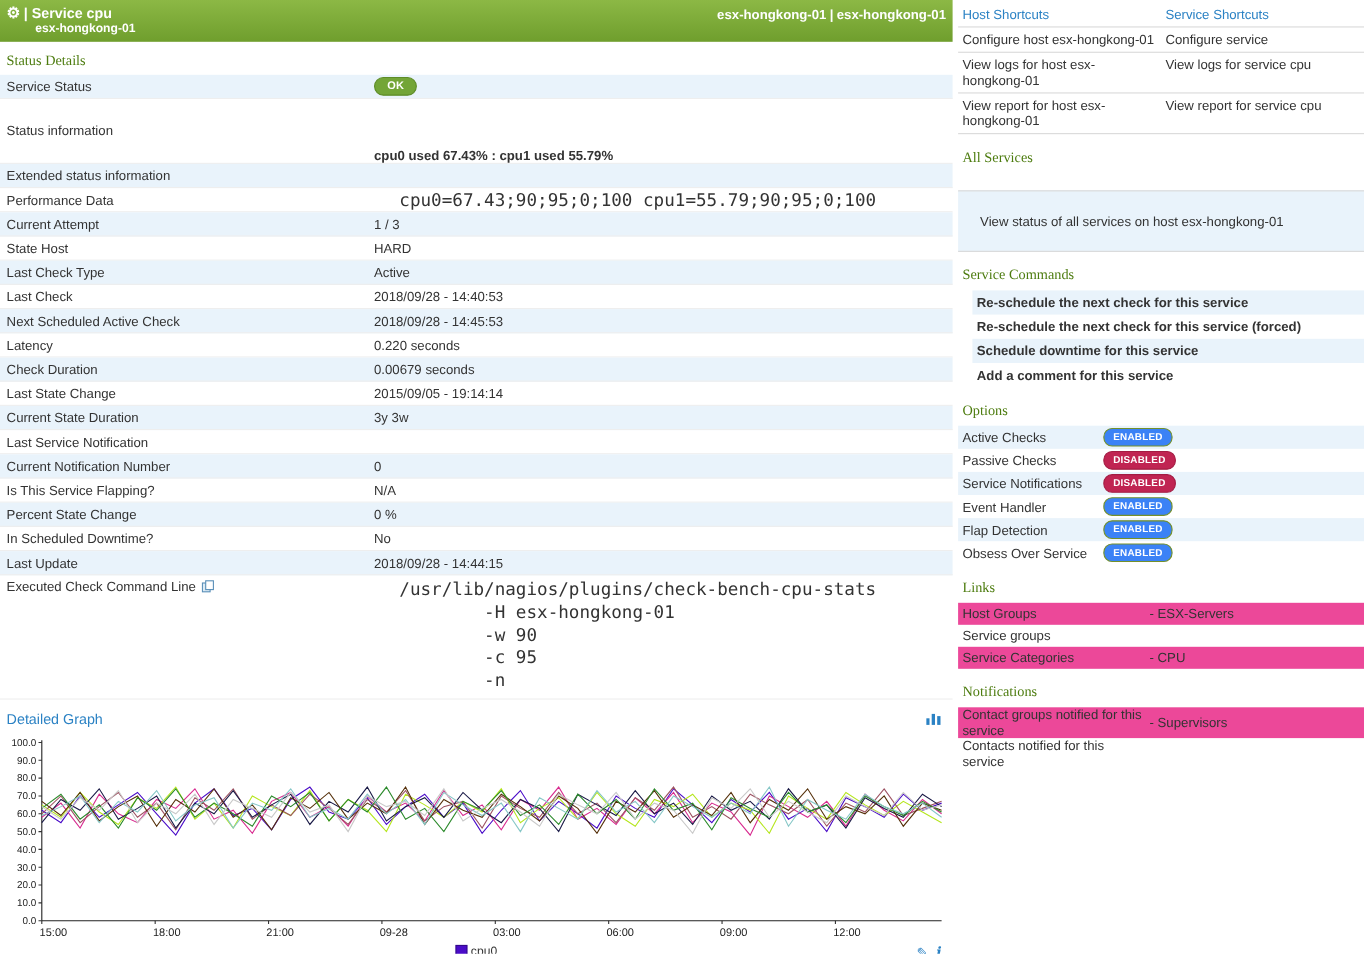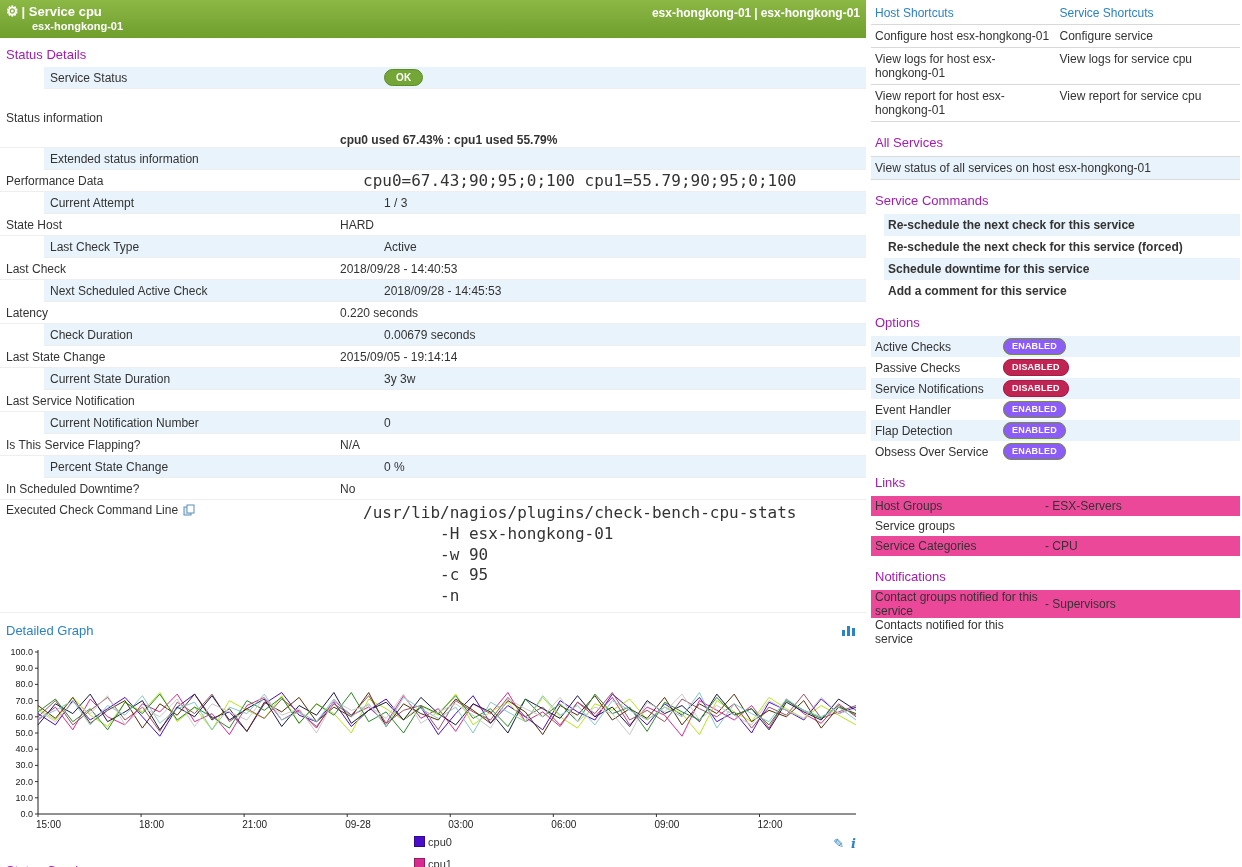--- a/index.html
+++ b/index.html
@@ -13,39 +13,39 @@
   
   .header { background:linear-gradient(180deg,#8CB845,#6F9E2D); color:#fff; height:38px;
             padding:3px 6px; position:relative; }
   .title-line { font-size:13px; font-weight:bold; display:flex; align-items:center; }
   .gear { font-size:14px; margin-right:3px; cursor:pointer; }
   .subtitle { font-size:11px; font-weight:bold; margin-left:26px; margin-top:1px; }
   .right-links { position:absolute; top:6px; right:6px; font-size:12px; font-weight:bold; }
   .right-links span { cursor:pointer; }
   .right-links .sep { cursor:default; margin:0 3px; }
 
-  .section-head { color:#a21caf; font-size:13px; padding:9px 6px 5px; }
+  .section-head { color:#4d7c0f; font-size:13px; padding:9px 6px 5px;font-family:Liberation Serif, serif; }
   .section-head-inline { color:#2B82C4; font-size:13px; }
 
   
   .sd-row { display:flex; align-items:center; min-height:22px; padding:0 0 0 6px; border-bottom:1px solid #eee; }
-  .sd-row.alt { background:#E9F3FB;margin-left:44px; }
+  .sd-row.alt { background:#E9F3FB; }
   .sd-row.tall { align-items:flex-start; padding-top:3px; padding-bottom:5px; }
   .sd-label { width:334px; flex:0 0 334px; display:flex; align-items:center; gap:5px; }
   .sd-value { flex:1; }
   .sd-value.bold { font-weight:bold;margin-top:44px; }
   .sd-value.mono { font-family:"DejaVu Sans Mono",monospace; font-size:16px;margin-left:23px; }
   .sd-value.pre { white-space:pre; line-height:1.3; }
   .copy-icon { cursor:pointer; display:inline-flex; }
 
   
   .badge { display:inline-block; color:#fff; font-weight:bold; font-size:9px; border-radius:8px;
            padding:2px 8px; line-height:1.15; letter-spacing:.2px; }
   .badge.ok { background:#73A537; border:1px solid #5e8c27; font-size:10px; padding:2px 11px; border-radius:9px; }
-  .badge.enabled { background:#8b5cf6; border:1px solid #74902a; cursor:pointer; }
+  .badge.enabled { background:#3b82f6; border:1px solid #74902a; cursor:pointer; }
   .badge.disabled { background:#C02452; border:1px solid #a31c43; cursor:pointer; }
 
   
   .graph-head { display:flex; justify-content:space-between; align-items:center; padding:10px 10px 2px 6px; }
   .chart-icon { cursor:pointer; display:inline-flex; }
   #detailed-chart { display:block; margin-top:6px; }
   .legend-row { position:relative; height:18px; margin-top:2px; }
   .legend { display:flex; justify-content:center; gap:10px; align-items:center;flex-direction:column; }
   .legend-item { display:flex; align-items:center; gap:3px; font-size:11px; }
   .swatch { width:11px; height:11px; display:inline-block; border:1px solid rgba(0,0,0,.3); }
@@ -57,21 +57,21 @@
   .status-bar { display:flex; width:862px; height:22px; margin:6px 0 3px 0; background:#b9b9b9; }
   .seg { height:100%; }
   .status-labels { position:relative; height:14px; width:862px; overflow:hidden; font-size:10px; color:#333; }
   .sg-label { position:absolute; transform:translateX(-50%); white-space:nowrap; }
 
   
   .shortcut-row { display:flex; border-bottom:1px solid #d9d9d9; }
   .shortcut-cell { flex:1; padding:4px; font-size:12px; cursor:pointer; }
   .shortcut-cell.head { color:#2B82C4; }
   .section-head.rp { padding:13px 4px 6px; }
-  .svc-all-row { padding:4px; border-top:1px solid #d9d9d9; border-bottom:1px solid #d9d9d9; cursor:pointer; }
+  .svc-all-row { padding:20px; border-top:1px solid #d9d9d9; border-bottom:1px solid #d9d9d9; cursor:pointer;margin-top:16px; }
   .svc-all-row.alt { background:#E9F3FB; }
   .cmd-row { padding:4px; font-weight:bold; color:#333; cursor:pointer;margin-left:13px; }
   .cmd-row.alt { background:#E9F3FB; }
   .opt-row { display:flex; align-items:center; min-height:21px; padding:0 4px; }
   .opt-row.alt { background:#E9F3FB; }
   .opt-label { width:128px; flex:0 0 128px; }
   .kv-row { display:flex; align-items:center; min-height:20px; padding:0 4px; }
   .kv-row.alt { background:#ec4899;align-items:center; }
   .kv-label { width:170px; flex:0 0 170px; }
   .kv-value { cursor:pointer; }
@@ -159,20 +159,24 @@
           <div class="sd-label">Is This Service Flapping?</div>
           <div class="sd-value">N/A</div>
         </div>
         <div class="sd-row alt">
           <div class="sd-label">Percent State Change</div>
           <div class="sd-value">0 %</div>
         </div>
         <div class="sd-row">
           <div class="sd-label">In Scheduled Downtime?</div>
           <div class="sd-value">No</div>
+        </div>
+        <div class="sd-row alt">
+          <div class="sd-label">Last Update</div>
+          <div class="sd-value">2018/09/28 - 14:44:15</div>
         </div>
         <div class="sd-row tall">
           <div class="sd-label">Executed Check Command Line<span class="copy-icon">
               <svg width="12" height="12" viewBox="0 0 12 12">
                 <rect x="1" y="3" width="7" height="8" fill="#dcebf5" stroke="#5a8fb8"></rect>
                 <rect x="4" y="1" width="7" height="8" fill="#ffffff" stroke="#5a8fb8"></rect>
               </svg>
             </span></div>
           <div class="sd-value mono pre">/usr/lib/nagios/plugins/check-bench-cpu-stats
         -H esx-hongkong-01

